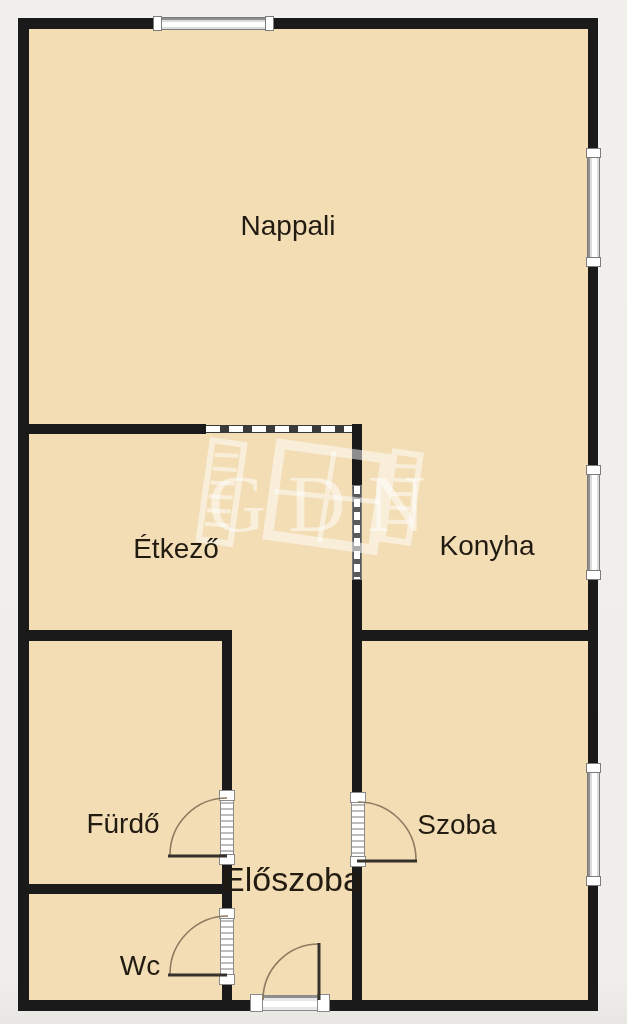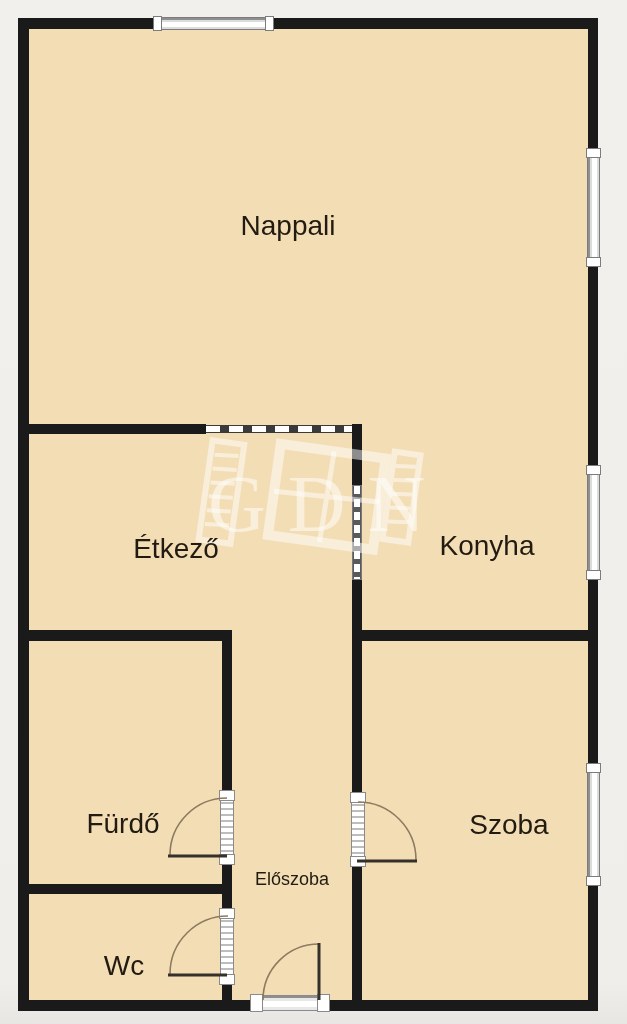--- a/index.html
+++ b/index.html
@@ -72,21 +72,21 @@
   .door-h::before,.door-h::after{
     content:"";position:absolute;top:-2px;width:13px;height:18px;
     background:#fff;border:1px solid #8a8a8a;box-sizing:border-box;
   }
   .door-h::before{left:-2px;} .door-h::after{right:-2px;}
   
   .room-label{
     position:absolute;transform:translate(-50%,-50%);
     font-size:28px;color:#211b11;white-space:nowrap;z-index:6;
   }
-  .room-label.small{font-size:18px;}
+  .room-label.small{font-size:34px;}
   
   .wm-text{
     position:absolute;left:208px;top:464px;z-index:5;
     font-family:"Liberation Serif",serif;
     font-size:80px;line-height:1;letter-spacing:22px;
     color:rgba(255,255,255,0.52);
   }
   .svg-overlay{position:absolute;left:0;top:0;z-index:4;pointer-events:none;}
 </style>
 </head>
@@ -151,16 +151,16 @@
       <path d="M159,12 L179,10 M159,26 L179,24 M159,40 L179,38 M159,54 L179,52 M159,68 L179,66" stroke-width="4"></path>
     </g>
   </svg>
   <div class="wm-text">GDN</div>
 
   <div class="room-label" style="left:288px;top:226px;">Nappali</div>
   <div class="room-label" style="left:487px;top:546px;">Konyha</div>
   <div class="room-label" style="left:176px;top:549px;">Étkező</div>
   <div class="room-label" style="left:123px;top:824px;">Fürdő</div>
   <div class="room-label small" style="left:292px;top:879px;">Előszoba</div>
-  <div class="room-label" style="left:124px;top:966px;">Wc</div>
-  <div class="room-label" style="left:509px;top:825px;">Szoba</div>
+  <div class="room-label" style="left:140px;top:966px;">Wc</div>
+  <div class="room-label" style="left:457px;top:825px;">Szoba</div>
 
 </div>
 
 </body></html>

